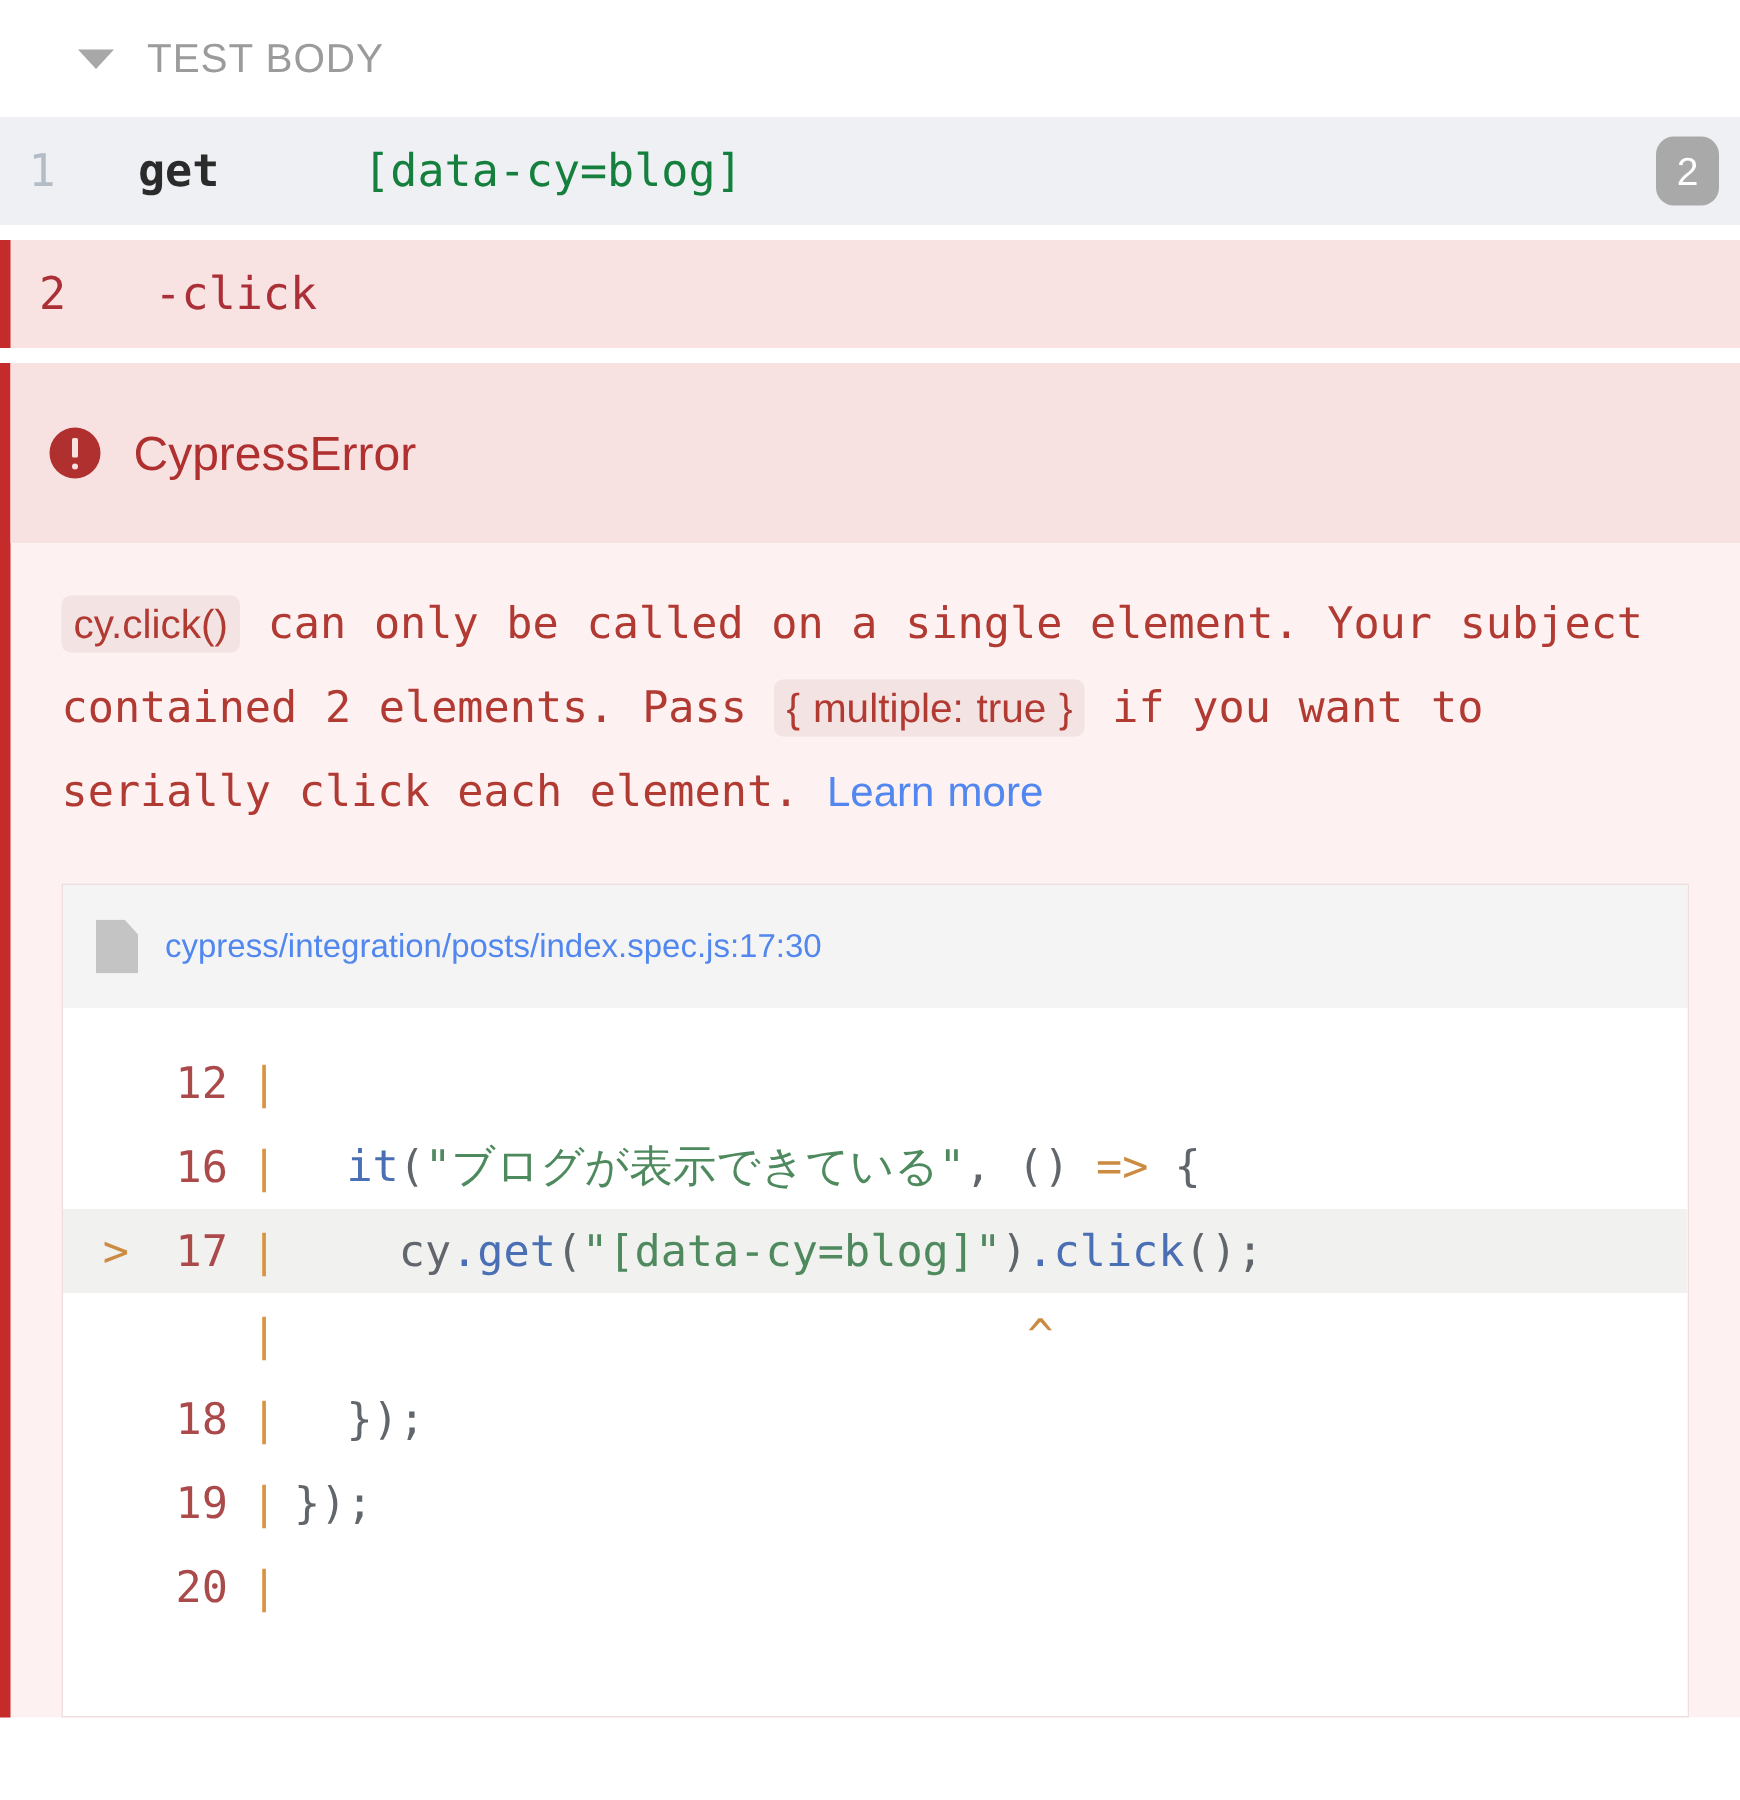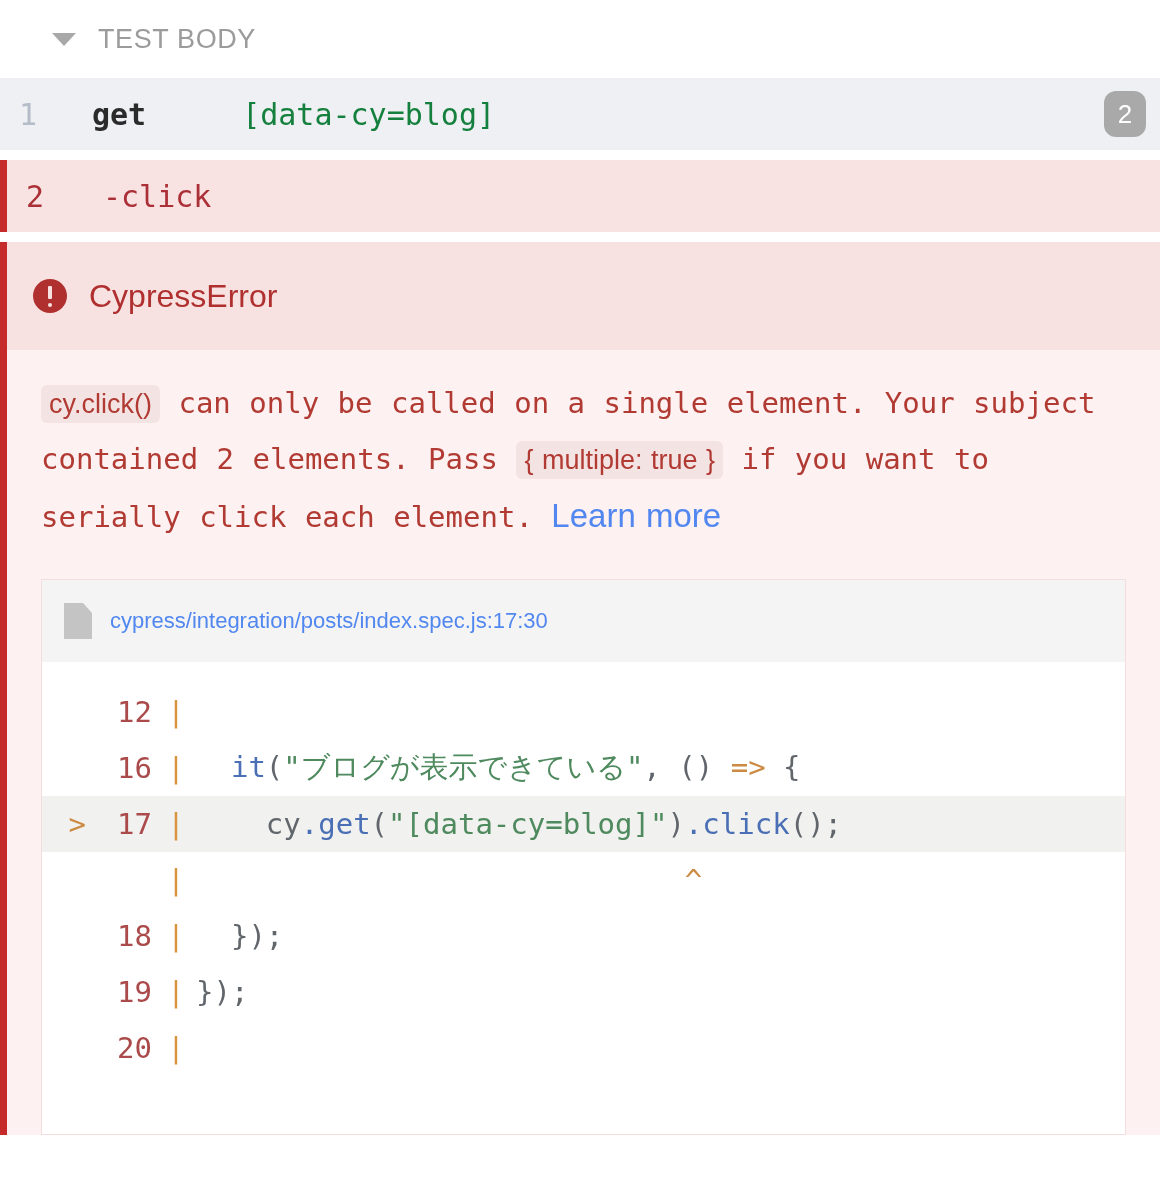--- a/index.html
+++ b/index.html
@@ -111,21 +111,21 @@
   
   .error-panel {
     border-left: 7px solid #c62b2b;
     background: #fdf1f1;
   }
 
   .error-header {
     display: flex;
     align-items: center;
     background: #f7e1e1;
-    height: 108px;
+    height: 120px;
     padding-left: 26px;
   }
   .error-icon {
     width: 34px; height: 34px;
     border-radius: 50%;
     background: #b03030;
     position: relative;
     flex: 0 0 auto;
     margin-right: 22px;
   }
@@ -166,21 +166,21 @@
     font-family: Liberation Sans, sans-serif;
     background: #f4e3e3;
     border-radius: 6px;
     padding: 4px 8px;
     font-size: 27px;
     color: #b13a33;
   }
   .learn-more {
     color: #5187ef;
     font-family: "Liberation Sans", sans-serif;
-    font-size: 33px;
+    font-size: 28px;
     text-decoration: none;
     cursor: pointer;
     text-align: right;
   }
 
   
   .code-frame {
     margin: 18px 34px 0 34px;
     border: 1px solid #f2dede;
     background: #ffffff;

